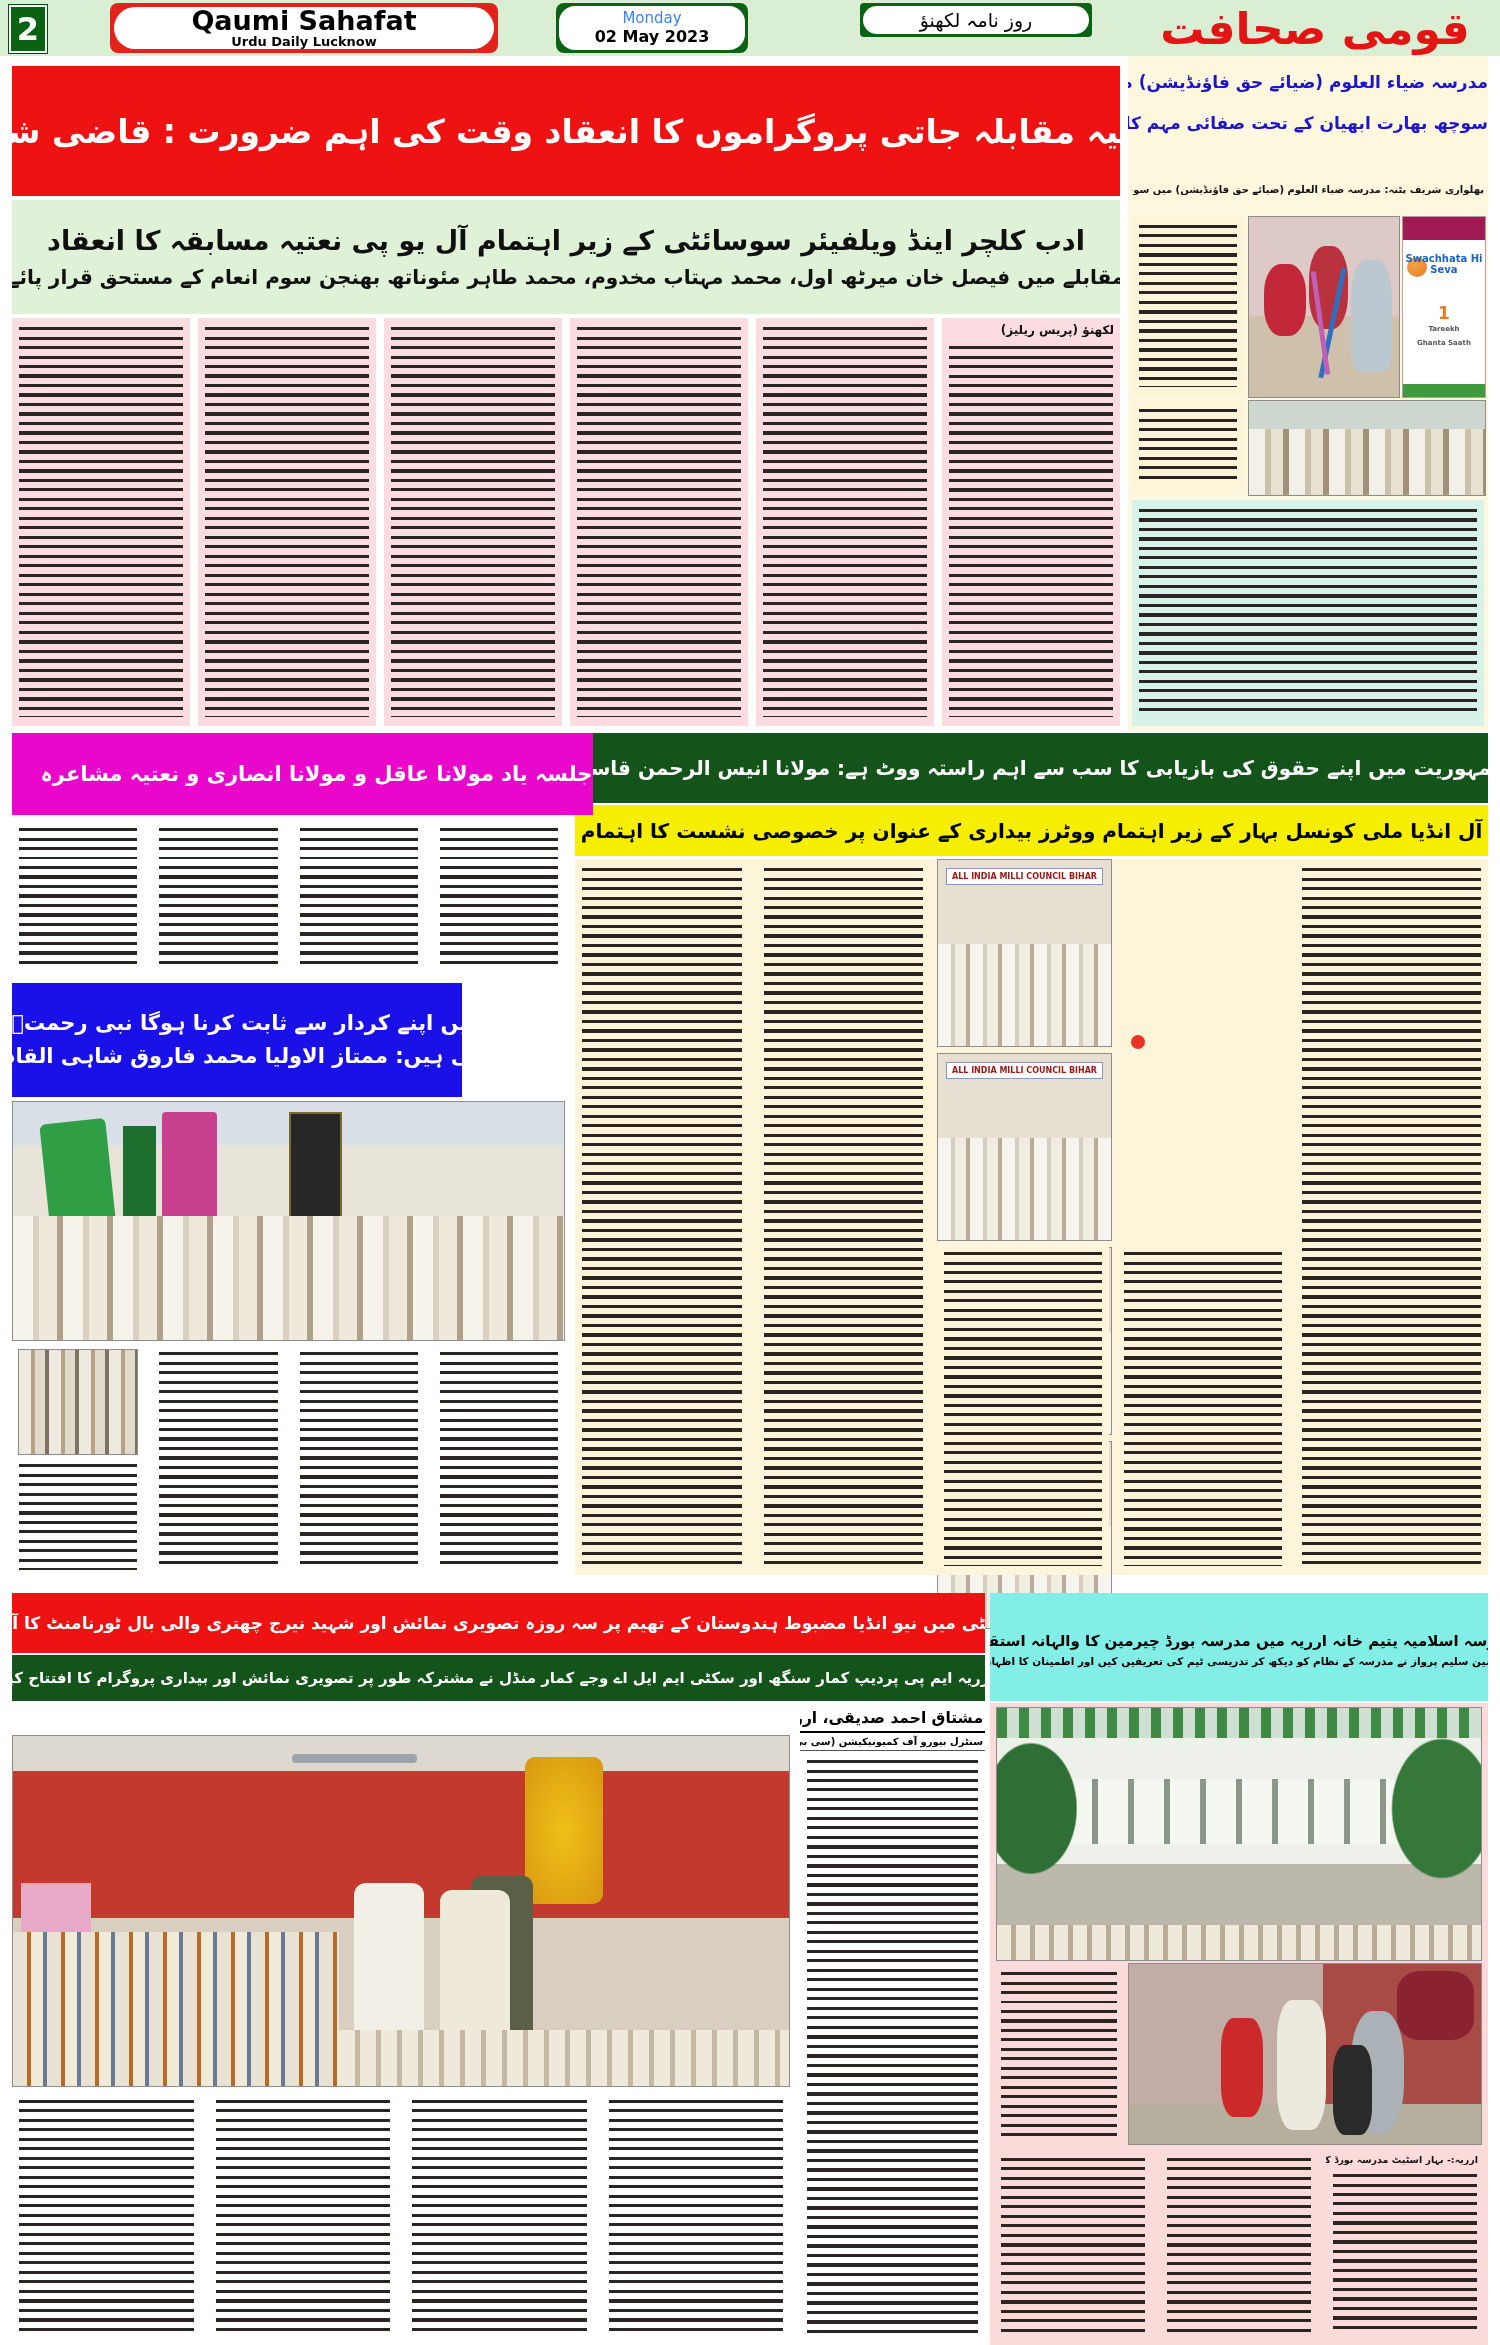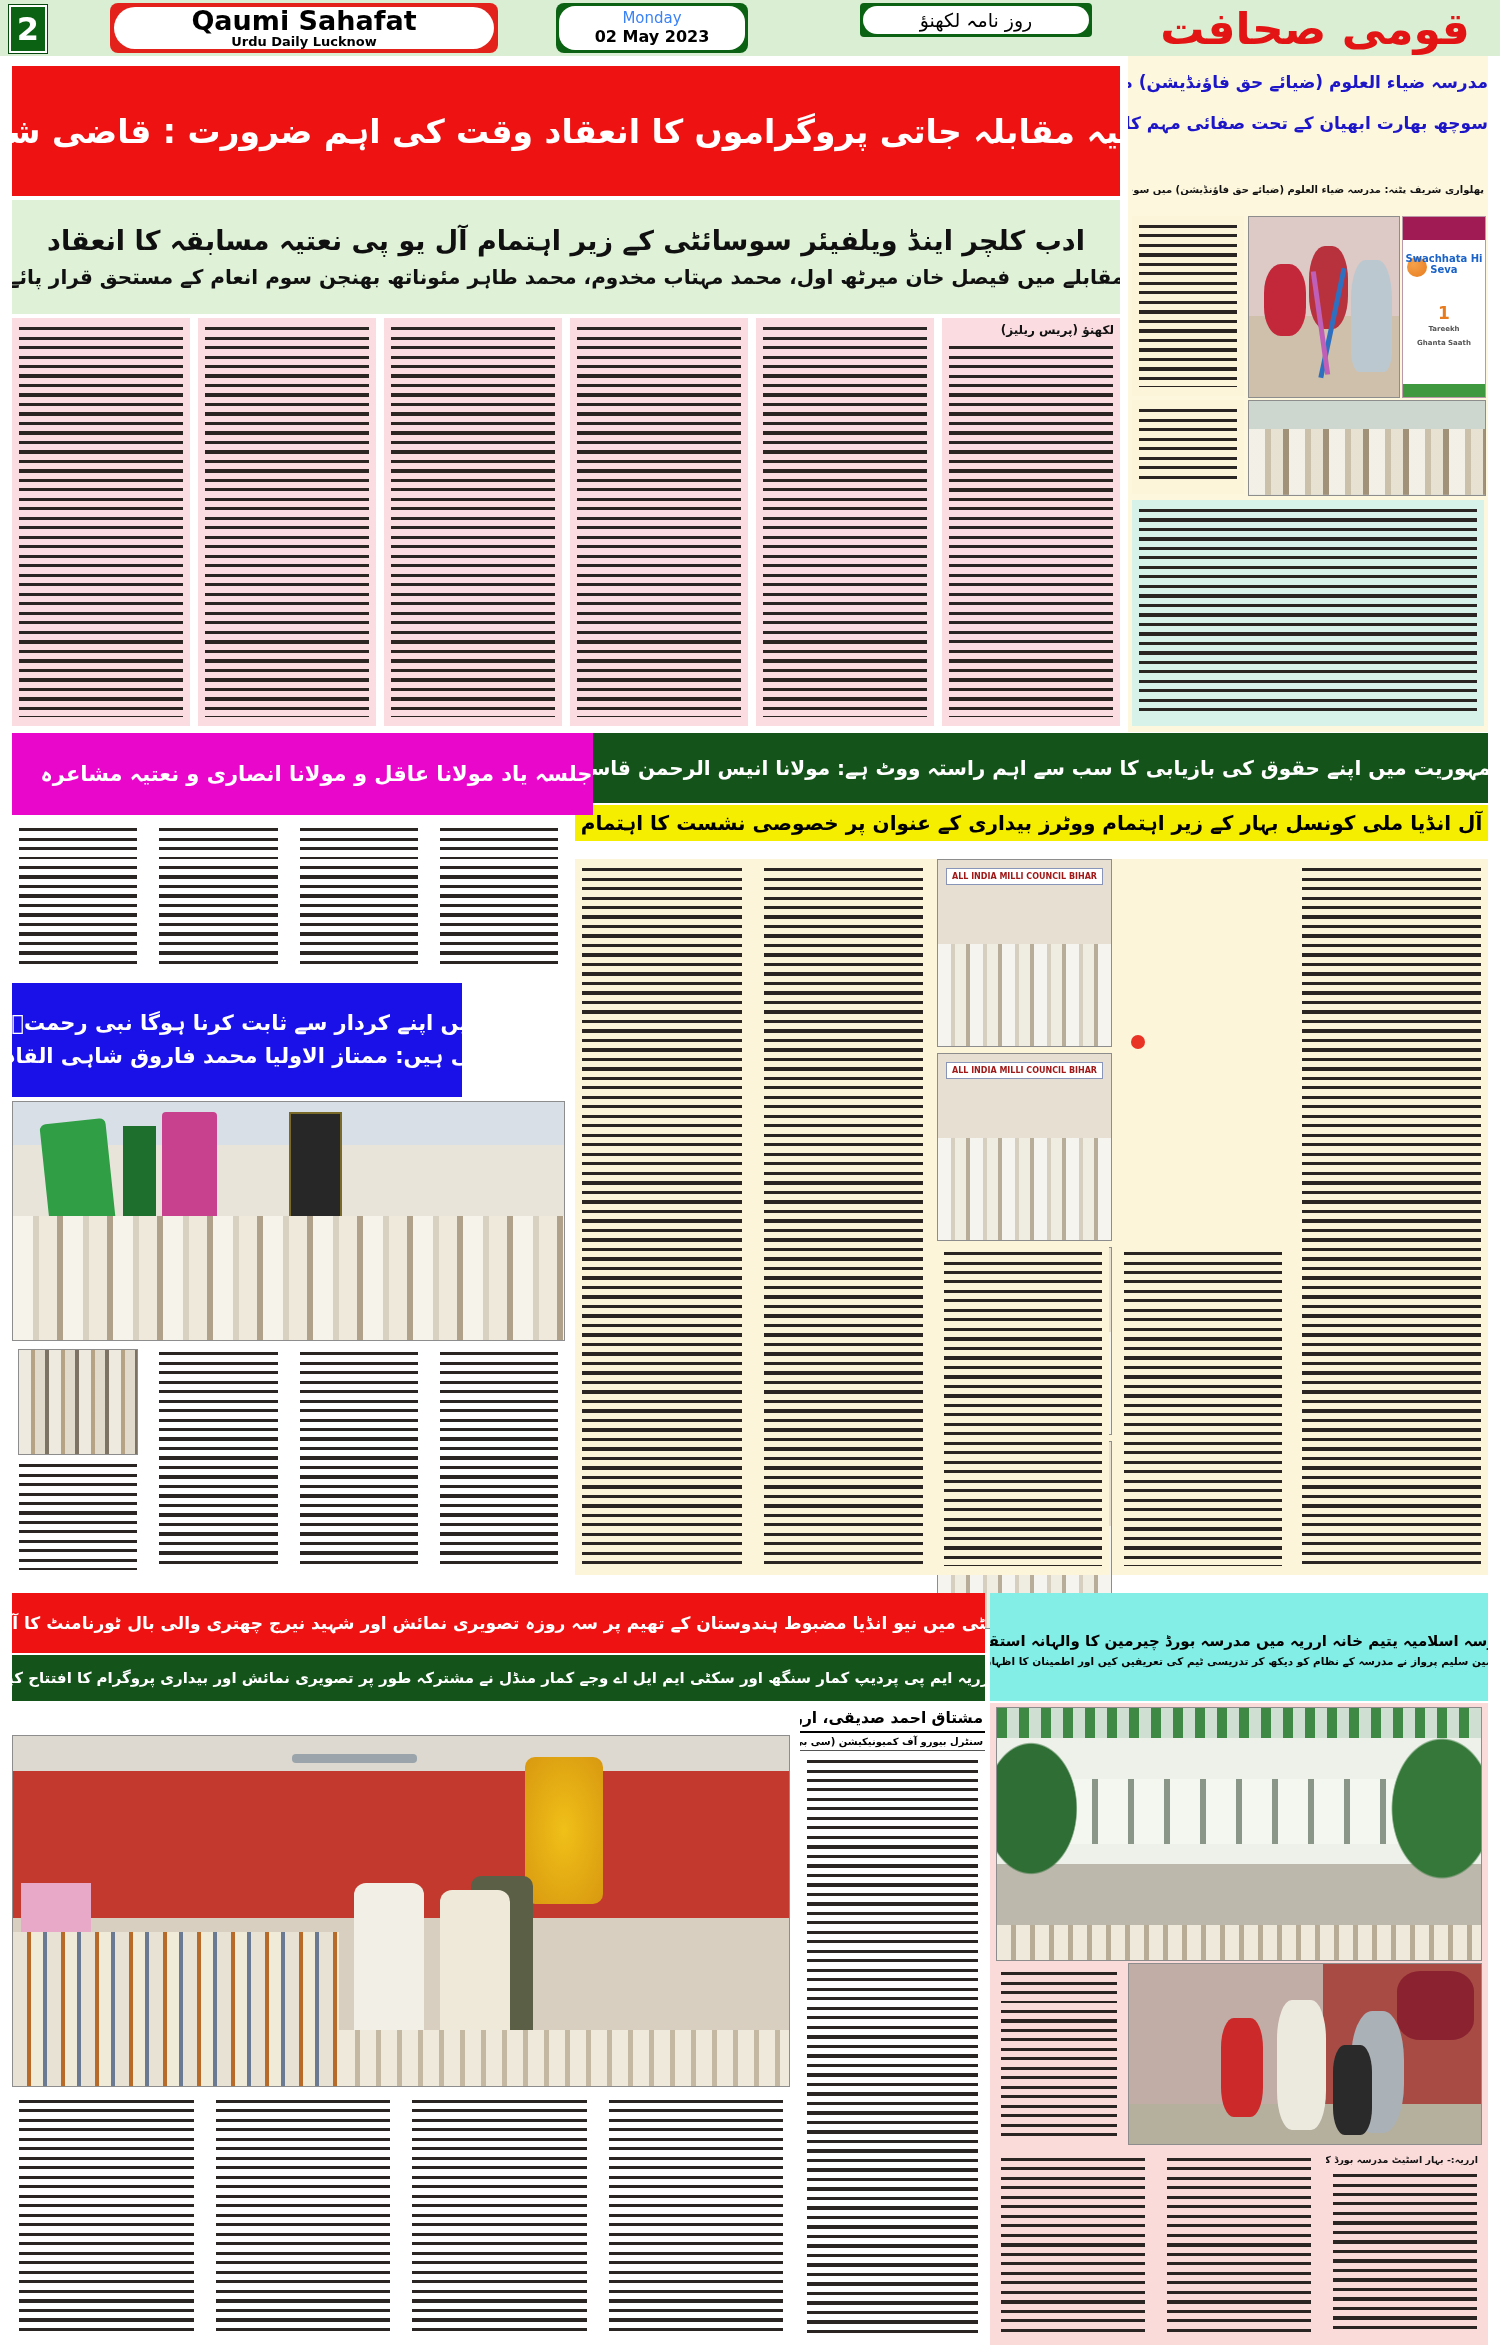--- a/index.html
+++ b/index.html
@@ -49,21 +49,21 @@
   
   #ph-poster{background:#fff;border:1px solid #b9a;}
   #ph-poster .p-top{left:0;top:0;width:100%;height:13%;background:#a01a54;}
   #ph-poster .p-logo{left:4px;top:22%;width:20px;height:20px;border-radius:50%;background:radial-gradient(circle at 35% 35%,#f5a24b,#e87b1e);}
   #ph-poster .p-title{left:0;top:20%;width:100%;text-align:center;color:#1b63c8;font-weight:bold;font-size:10px;line-height:1.1;}
   #ph-poster .p-one{left:0;top:48%;width:100%;text-align:center;color:#e87b1e;font-weight:bold;font-size:17px;}
   #ph-poster .p-sub{left:0;top:60%;width:100%;text-align:center;color:#555;font-weight:bold;font-size:7px;line-height:1.2;}
   #ph-poster .p-green{left:0;bottom:0;width:100%;height:7%;background:#3f9a3f;}
   
   #voters-band{left:575px;top:733px;width:913px;height:70px;background:#14531a;color:#fff;font-weight:bold;font-size:20px;}
-  #voters-sub{left:575px;top:805px;width:913px;height:36px;background:#f6ee00;color:#000;font-weight:bold;font-size:20px;}
+  #voters-sub{left:575px;top:805px;width:913px;height:51px;background:#f6ee00;color:#000;font-weight:bold;font-size:20px;}
   #voters-body{left:575px;top:859px;width:913px;height:716px;background:#fcf5da;}
   #voters-rcol{left:720px;top:0;width:193px;height:716px;}
   #voters-lcols{left:0;top:0;width:355px;height:716px;}
   #voters-photos{left:362px;top:0;width:352px;height:378px;display:flex;flex-wrap:wrap;gap:6px;position:absolute;}
   #voters-photos .mc{position:relative;width:173px;height:186px;background:#e7e0d2;border:1px solid #8d8d8d;overflow:hidden;flex:0 0 auto;}
   .mc-banner{margin:8px 8px 0;background:#fff;border:1px solid #8894b8;text-align:center;font-weight:bold;font-size:8px;color:#a01818;padding:3px 1px;white-space:nowrap;overflow:hidden;}
   .mc-crowd{position:absolute;bottom:0;left:0;right:0;height:55%;background:repeating-linear-gradient(90deg,#f6f4ee 0 13px,#d6cfc0 13px 17px,#efece2 17px 28px,#b8ad99 28px 32px);}
   #voters-under{left:362px;top:384px;width:352px;height:332px;}
   #red-dot{left:556px;top:176px;width:14px;height:14px;border-radius:50%;background:#e93325;}
   

